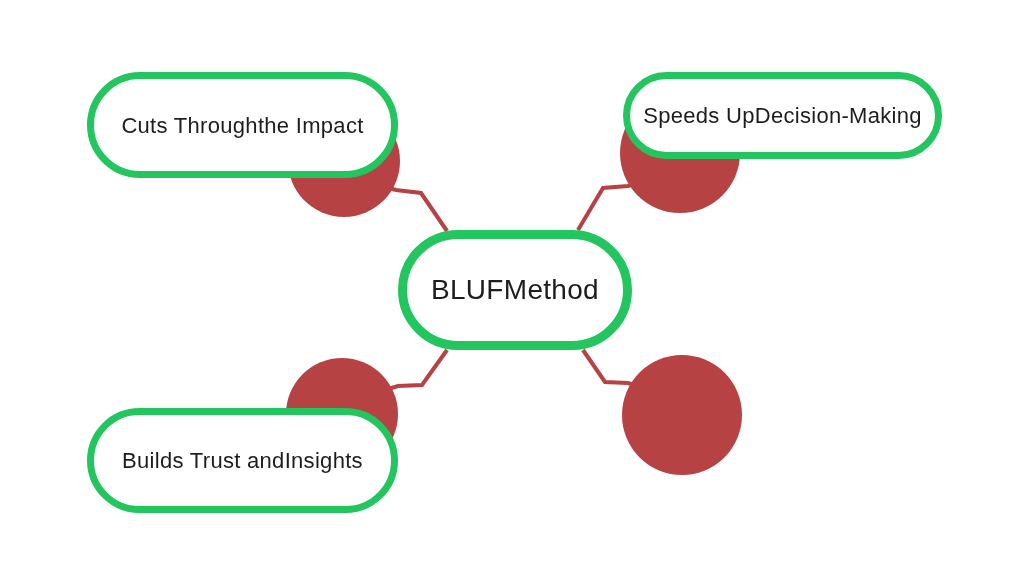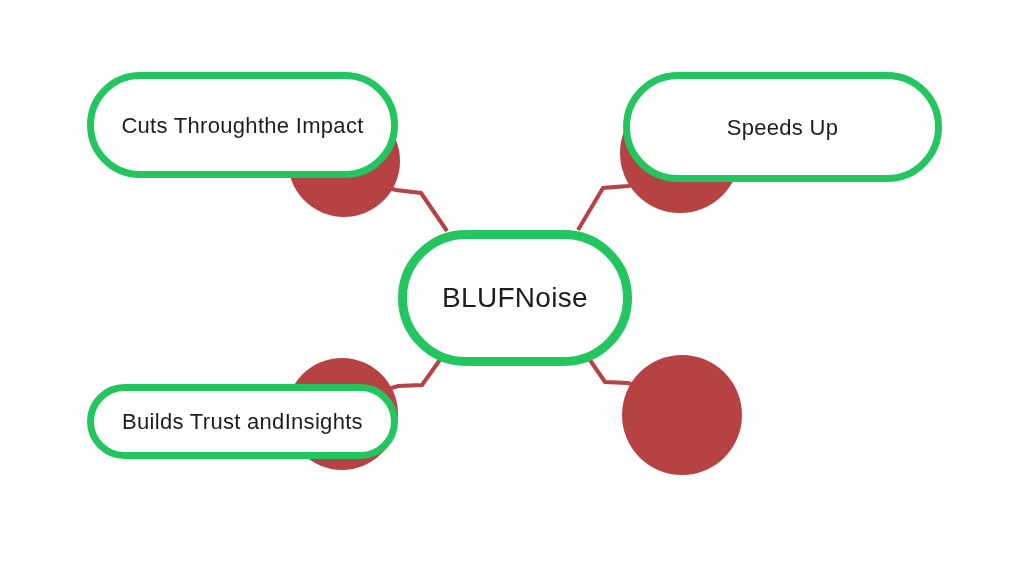--- a/index.html
+++ b/index.html
@@ -41,24 +41,24 @@
   .pill span {
     display: block;
     white-space: nowrap;
   }
   .pill.center-pill {
     border-width: 9px;
     font-size: 28px;
     line-height: 30px;
   }
   .pill.node-tl { left: 87px;  top: 72px;  width: 311px; height: 106px; }
-  .pill.node-tr { left: 623px; top: 72px;  width: 319px; height: 110px; }
-  .pill.node-bl { left: 87px;  top: 384px; width: 311px; height: 75px; }
+  .pill.node-tr { left: 623px; top: 72px;  width: 319px; height: 87px; }
+  .pill.node-bl { left: 87px;  top: 408px; width: 311px; height: 105px; }
   .pill.node-br { left: 623px; top: 395px; width: 319px; height: 105px; }
-  .pill.center-pill { left: 398px; top: 230px; width: 234px; height: 136px; }
+  .pill.center-pill { left: 398px; top: 230px; width: 234px; height: 120px; }
 </style>
 </head>
 <body>
 
 <div class="canvas">
 
   <svg class="underlay" viewBox="0 0 1024 576" xmlns="http://www.w3.org/2000/svg" aria-hidden="true">
 
     <circle cx="344" cy="161" r="56" fill="#B74244"></circle>
     <circle cx="680" cy="153" r="60" fill="#B74244"></circle>
@@ -71,26 +71,27 @@
     <polyline points="583,350 605,382 628,383 650,390" fill="none" stroke-width="4" stroke="#B74244"></polyline>
   </svg>
 
   <div class="pill node-tl">
     <span>Cuts Through</span>
     <span>the Impact</span>
   </div>
 
   <div class="pill node-tr">
     <span>Speeds Up</span>
+    <span>Decision-Making</span>
   </div>
 
   <div class="pill node-bl">
     <span>Builds Trust and</span>
     <span>Insights</span>
   </div>
 
 
   <div class="pill center-pill">
     <span>BLUF</span>
-    <span>Noise</span>
+    <span>Method</span>
   </div>
 
 </div>
 
 </body></html>

